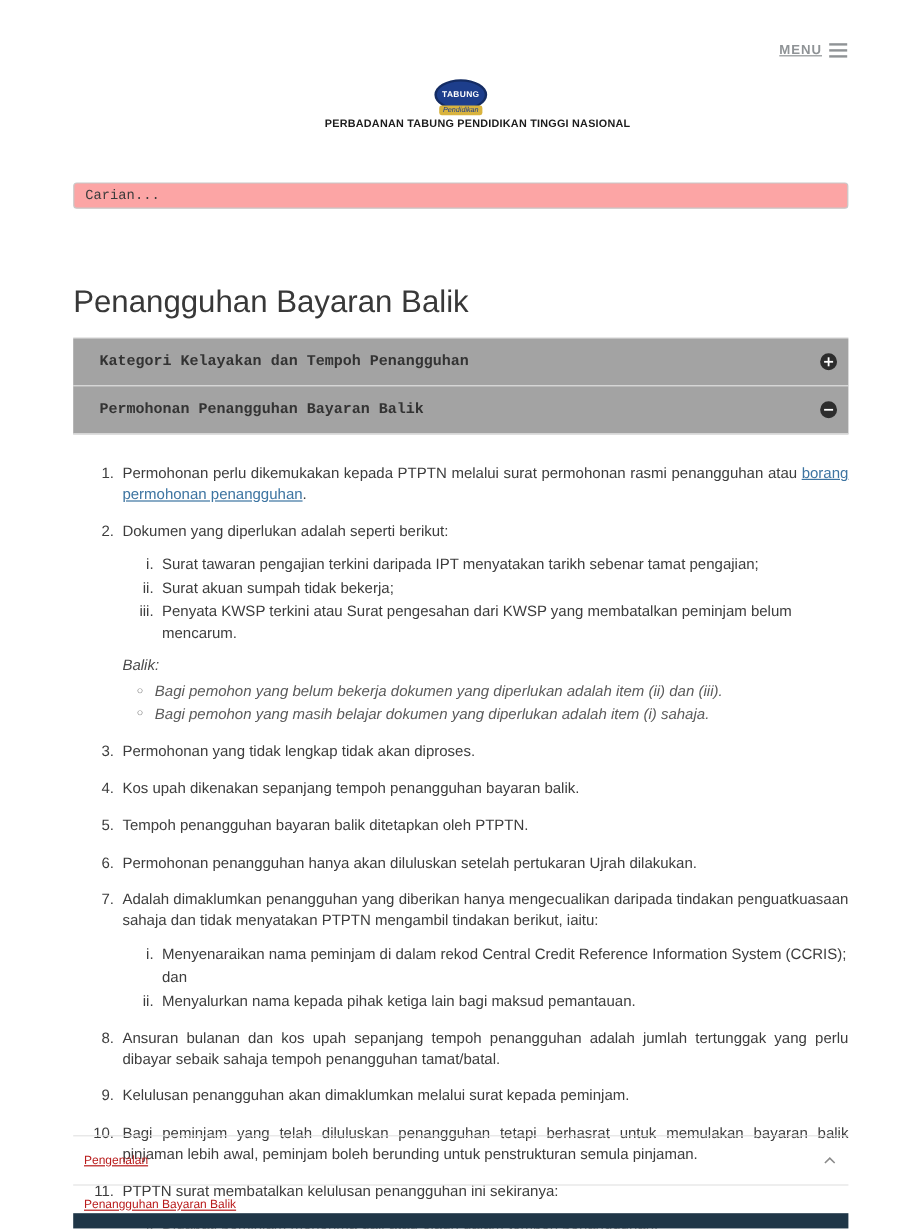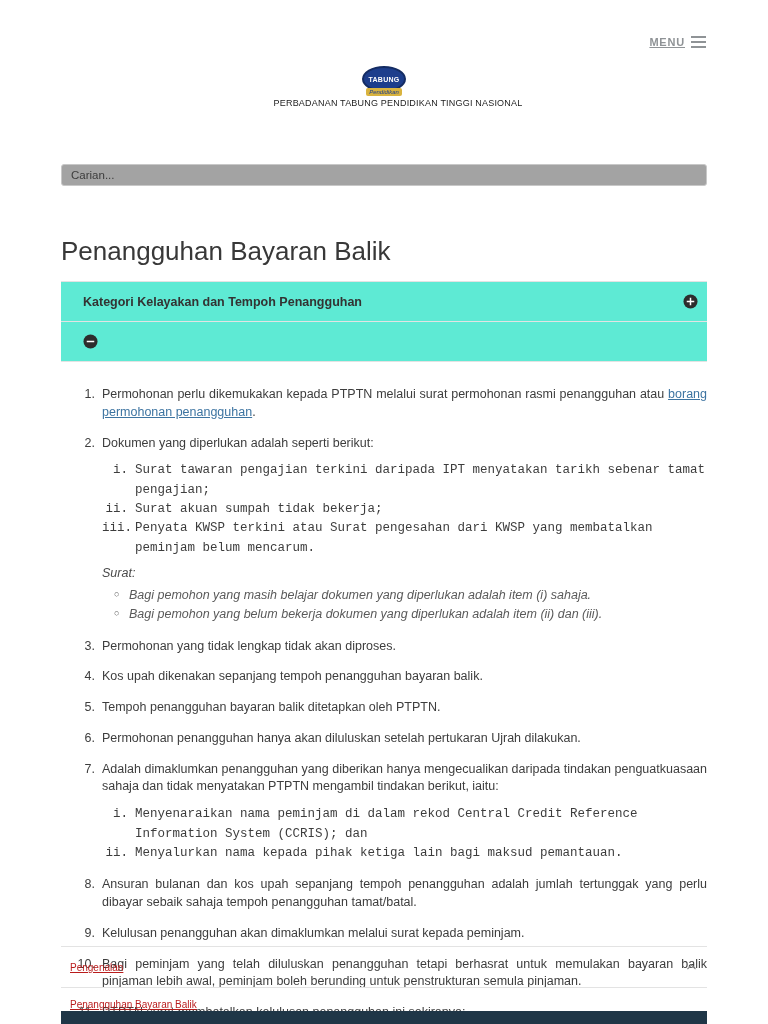--- a/index.html
+++ b/index.html
@@ -13,44 +13,44 @@
     .hamburger { display: inline-flex; flex-direction: column; gap: 3px; }
     .hamburger span { display: block; width: 15px; height: 2px; background: #8f9396; }
 
     
     .logo-area { position: absolute; top: 66px; left: 0; width: 100%; text-align: center; }
     .emblem { width: 50px; margin: 0 auto; }
     .emblem-oval { width: 44px; height: 26px; background: #1d3e8c; border: 2px solid #142c63; border-radius: 50%; display: flex; align-items: center; justify-content: center; margin: 0 auto; }
     .emblem-oval span { color: #ffffff; font-size: 7px; font-weight: bold; letter-spacing: 0.3px; }
     .emblem-ribbon { width: 36px; margin: -4px auto 0; background: #d9b33e; color: #1d3e8c; font-size: 6px; font-style: italic; text-align: center; border-radius: 2px; line-height: 8px; position: relative; }
     .portal-line1 { margin-top: 4px; font-size: 7.5px; font-weight: bold; color: #1c1c1c; letter-spacing: 0.4px; }
-    .portal-line2 { margin-top: 2px; font-size: 9px; font-weight: normal; color: #1c1c1c; letter-spacing: 0.2px; margin-left: 28px; }
+    .portal-line2 { margin-top: 2px; font-size: 9px; font-weight: bold; color: #1c1c1c; letter-spacing: 0.2px; margin-left: 28px; }
 
     
     .search-wrap { position: absolute; top: 152px; left: 55px; right: 55px; }
-    .search-input { width: 100%; height: 22px; border: 1px solid #c8c8c8; border-radius: 3px; padding: 0 9px; font-size: 11.5px; color: #333; font-family: Liberation Sans, sans-serif; outline: none; background: #a3a3a3; margin-top: 12px; }
+    .search-input { width: 100%; height: 22px; border: 1px solid #c8c8c8; border-radius: 3px; padding: 0 9px; font-size: 11.5px; color: #333; font-family: Liberation Mono, monospace; outline: none; background: #fca5a5; }
     .search-input::placeholder { color: #3c3c3c; opacity: 1; }
 
     
     .main { position: absolute; top: 236px; left: 55px; right: 55px; }
     .page-title { font-size: 26px; font-weight: 400; color: #383838; margin: 0 0 14px 0; }
 
     .accordion { border-top: 1px solid #e3e3e3; }
-    .acc-header { display: flex; align-items: center; justify-content: space-between; padding: 12px 9px 12px 22px; border-bottom: 1px solid #e3e3e3; cursor: pointer; background: #5eead4; }
+    .acc-header { display: flex; align-items: flex-start; justify-content: space-between; padding: 12px 9px 12px 22px; border-bottom: 1px solid #e3e3e3; cursor: pointer; background: #a3a3a3; font-family: Liberation Mono, monospace; }
     .acc-label { font-size: 12.5px; font-weight: bold; color: #333; }
     .acc-icon { width: 15px; height: 15px; flex: none; }
 
     .acc-body { padding: 24px 0 34px 3px; }
 
     .main-list { list-style: none; margin: 0; padding: 0; font-size: 12.5px; color: #3d3d3d; line-height: 1.42; counter-reset: mitem; }
     .main-list > li { position: relative; padding-left: 38px; margin-bottom: 13px; counter-increment: mitem; text-align: justify; }
     .main-list > li::before { content: counter(mitem) "."; position: absolute; left: 0; top: 0; width: 31px; text-align: right; }
 
     .roman-list { list-style: none; margin: 9px 0 0 0; padding: 0; counter-reset: ritem; text-align: left; }
-    .roman-list > li { position: relative; padding-left: 33px; counter-increment: ritem; line-height: 1.55; font-family: Liberation Mono, monospace; }
+    .roman-list > li { position: relative; padding-left: 33px; counter-increment: ritem; line-height: 1.55; }
     .roman-list > li::before { content: counter(ritem, lower-roman) "."; position: absolute; left: 0; width: 26px; text-align: right; }
 
     .nota { margin-top: 7px; font-style: italic; text-align: left; }
     .nota-label { color: #4a4a4a; }
     .nota-list { list-style: none; margin: 3px 0 0 0; padding: 0; color: #5a5a5a; }
     .nota-list > li { position: relative; padding-left: 27px; line-height: 1.55; }
     .nota-list > li::before { content: "\25CB"; position: absolute; left: 12px; top: 2px; font-size: 9px; font-style: normal; color: #5a5a5a; }
 
     .inline-link { color: #3d74a1; text-decoration: underline; cursor: pointer; }
 
@@ -99,20 +99,21 @@
       <div class="acc-header">
         <span class="acc-label">Kategori Kelayakan dan Tempoh Penangguhan</span>
         <svg class="acc-icon" viewBox="0 0 16 16">
           <circle cx="8" cy="8" r="7.5" fill="#2d2d2d"></circle>
           <rect x="4" y="7.2" width="8" height="1.6" fill="#ffffff"></rect>
           <rect x="7.2" y="4" width="1.6" height="8" fill="#ffffff"></rect>
         </svg>
       </div>
 
       <div class="acc-header">
+        <span class="acc-label">Permohonan Penangguhan Bayaran Balik</span>
         <svg class="acc-icon" viewBox="0 0 16 16">
           <circle cx="8" cy="8" r="7.5" fill="#2d2d2d"></circle>
           <rect x="4" y="7.2" width="8" height="1.6" fill="#ffffff"></rect>
         </svg>
       </div>
 
       <div class="acc-body">
         <ol class="main-list">
 
           <li>
@@ -120,24 +121,24 @@
           </li>
 
           <li>
             <span>Dokumen yang diperlukan adalah seperti berikut:</span>
             <ol class="roman-list">
               <li>Surat tawaran pengajian terkini daripada IPT menyatakan tarikh sebenar tamat pengajian;</li>
               <li>Surat akuan sumpah tidak bekerja;</li>
               <li>Penyata KWSP terkini atau Surat pengesahan dari KWSP yang membatalkan peminjam belum mencarum.</li>
             </ol>
             <div class="nota">
-              <div class="nota-label">Surat:</div>
+              <div class="nota-label">Balik:</div>
               <ul class="nota-list">
+                <li>Bagi pemohon yang belum bekerja dokumen yang diperlukan adalah item (ii) dan (iii).</li>
                 <li>Bagi pemohon yang masih belajar dokumen yang diperlukan adalah item (i) sahaja.</li>
-                <li>Bagi pemohon yang belum bekerja dokumen yang diperlukan adalah item (ii) dan (iii).</li>
               </ul>
             </div>
           </li>
 
           <li><span>Permohonan yang tidak lengkap tidak akan diproses.</span></li>
 
           <li><span>Kos upah dikenakan sepanjang tempoh penangguhan bayaran balik.</span></li>
 
           <li><span>Tempoh penangguhan bayaran balik ditetapkan oleh PTPTN.</span></li>
 

